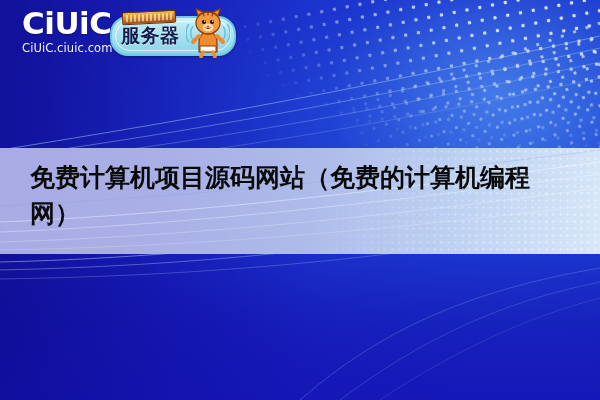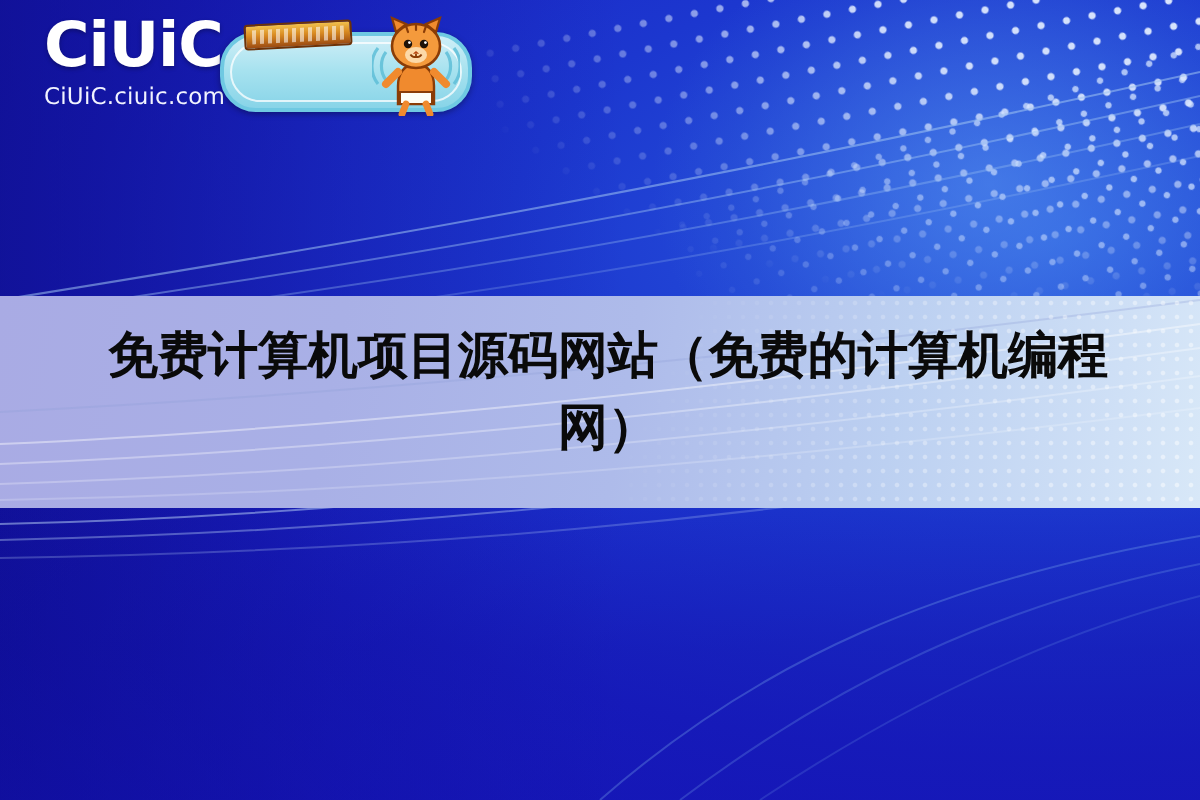--- a/index.html
+++ b/index.html
@@ -197,21 +197,20 @@
     position: absolute;
     left: 30px;
     right: 22px;
     top: 12px;
     font-size: 25px;
     font-weight: 700;
     color: #0a0a0a;
     line-height: 1.42;
     letter-spacing: 0px;
     font-family: "DejaVu Sans", "Liberation Sans", sans-serif;
-    text-align: center;
   }
 </style>
 </head>
 <body>
 
 <div id="banner">
 
   <div class="bg-base"></div>
   <div class="bg-topglow"></div>
   <div class="bg-darkleft"></div>
@@ -242,20 +241,21 @@
   </svg>
 
   <div class="logo-block">
     <div class="logo-mark">CiUiC</div>
     <div class="logo-sub">CiUiC.ciuic.com</div>
   </div>
 
   <div class="badge">
     <div class="badge-inner-ring"></div>
     <div class="badge-ribbon"></div>
+    <div class="badge-text">服务器</div>
 
     <svg class="mascot" viewBox="0 0 44 50">
 
       <g fill="none" stroke="#5fbfd8" stroke-width="1.6" opacity="0.85">
         <path d="M7,18 a8,10 0 0 0 0,14"></path>
         <path d="M3,16 a11,13 0 0 0 0,18"></path>
         <path d="M37,18 a8,10 0 0 1 0,14"></path>
         <path d="M41,16 a11,13 0 0 1 0,18"></path>
       </g>
 

